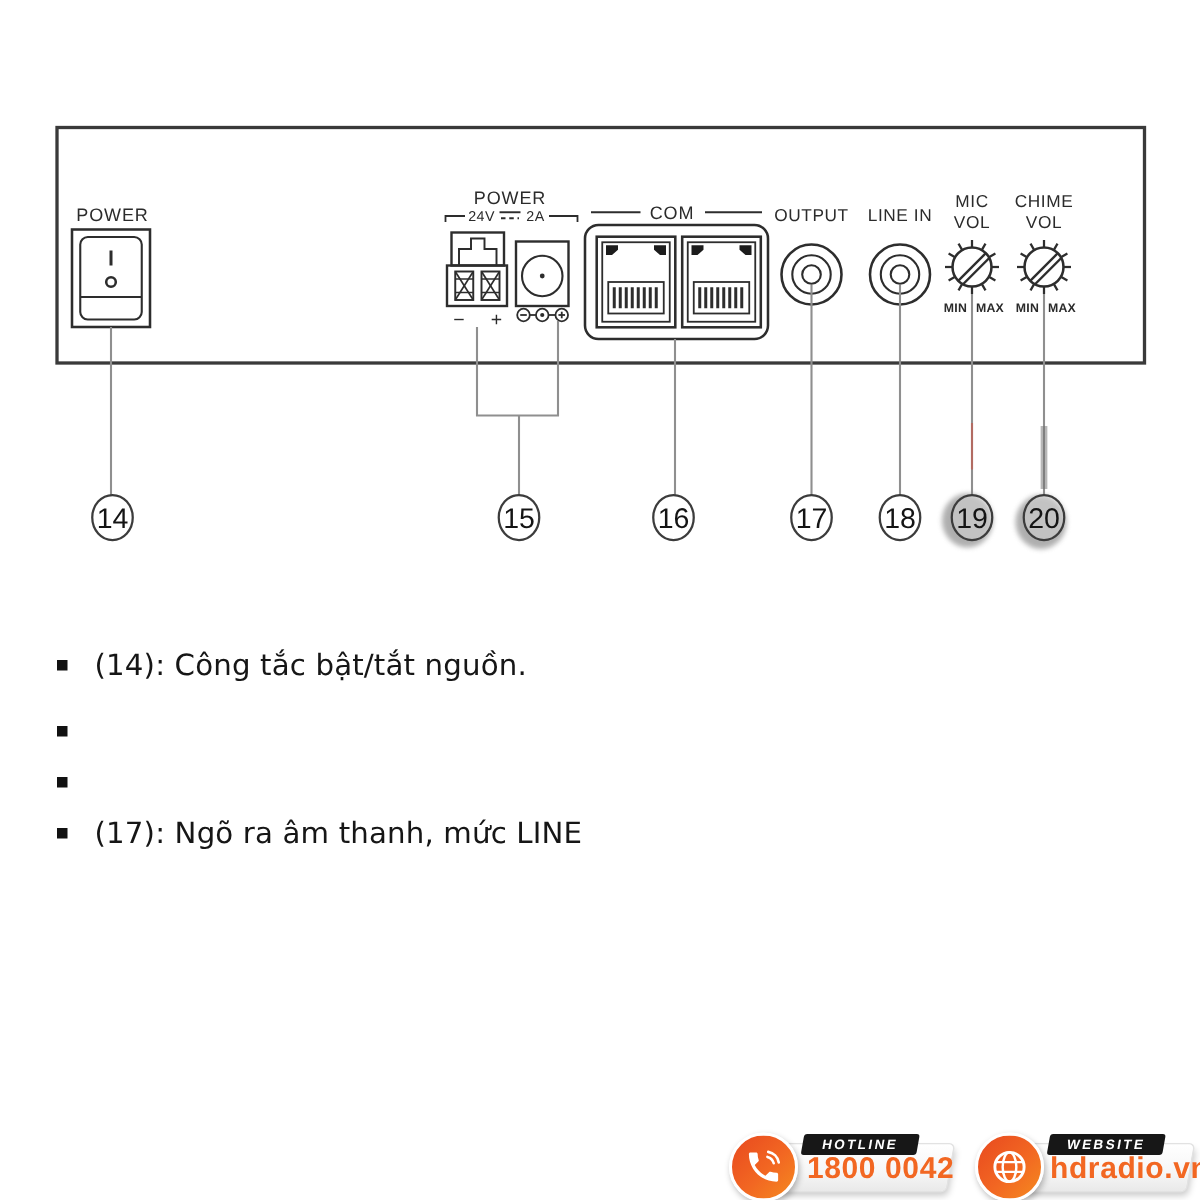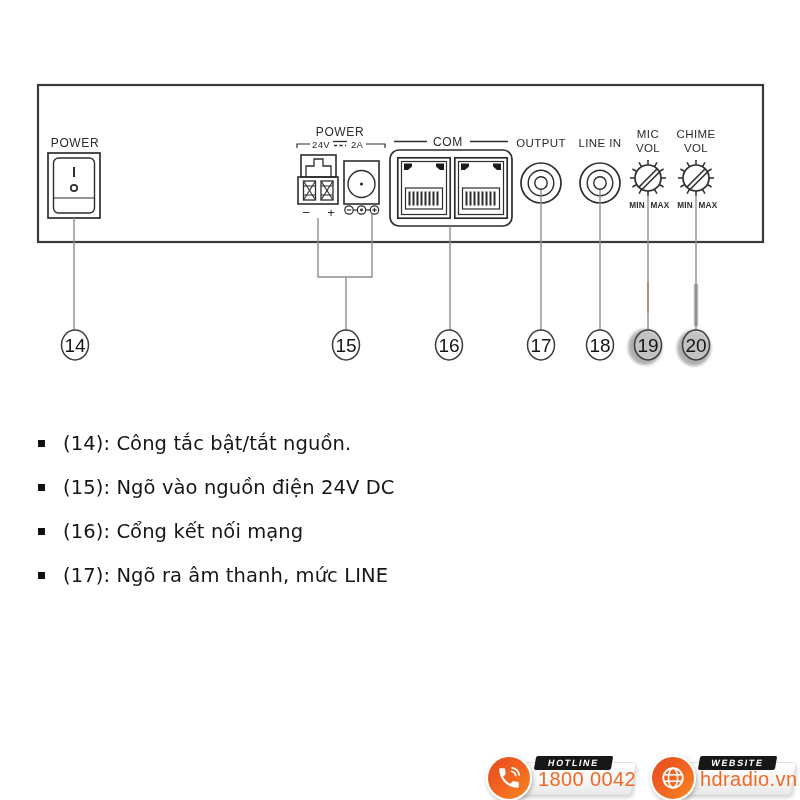--- a/index.html
+++ b/index.html
@@ -22,21 +22,21 @@
   .bullet{flex:none;width:7px;height:7px;background:#111;margin:10px 18px 0 0;}
   
   .badge{position:absolute;height:46px;}
   .badge-bar{position:absolute;left:16px;top:8px;height:31px;border-radius:3px;
              background:linear-gradient(180deg,#ffffff 0%,#f6f6f6 60%,#e9e9e9 100%);
              box-shadow:0 0 0 1px #e2e2e2, 2px 3px 5px rgba(0,0,0,0.22);
              transform:skewX(-10deg);}
   .badge-tag{position:absolute;top:1px;height:14px;background:#171717;border-radius:2px;
              transform:skewX(-10deg);color:#fff;font-size:9px;font-weight:bold;
              letter-spacing:1.6px;line-height:14px;text-align:center;}
-  .badge-val{position:absolute;top:13px;text-align:center;color:#f26722;font-weight:normal;
+  .badge-val{position:absolute;top:13px;text-align:center;color:#f26722;font-weight:bold;
              font-size:20px;letter-spacing:0.4px;white-space:nowrap;}
   .badge-circle{position:absolute;left:0;top:0;width:46px;height:46px;border-radius:50%;
                 background:linear-gradient(135deg,#e8491f 0%,#f26722 55%,#f58a1f 100%);
                 border:2px solid #fff;box-sizing:border-box;
                 box-shadow:1px 2px 4px rgba(0,0,0,0.28);
                 display:flex;align-items:center;justify-content:center;}
   .badge-hotline{left:486px;top:755px;width:156px;}
   .badge-hotline .badge-bar{width:131px;}
   .badge-hotline .badge-tag{left:49px;width:77px;}
   .badge-hotline .badge-val{left:52px;width:88px;}
@@ -223,25 +223,23 @@
     </g>
   </svg>
 
   <ul class="legend">
     <li>
         <span class="bullet"></span>
         <span>(14): Công tắc bật/tắt nguồn.</span>
       </li>
     <li>
         <span class="bullet"></span>
-        <span>(15): Ngõ vào nguồn điện 24V DC</span>
-      </li>
-    <li>
-        <span class="bullet"></span>
-        <span>(16): Cổng kết nối mạng</span>
+      </li>
+    <li>
+        <span class="bullet"></span>
       </li>
     <li>
         <span class="bullet"></span>
         <span>(17): Ngõ ra âm thanh, mức LINE</span>
       </li>
   </ul>
 
   <div class="badge badge-hotline">
     <div class="badge-bar"></div>
     <div class="badge-tag">HOTLINE</div>

